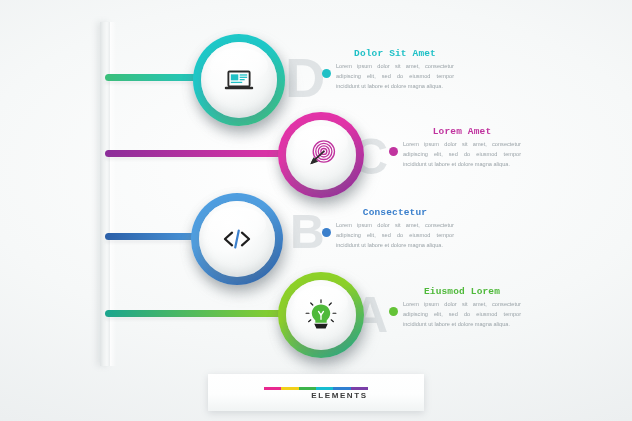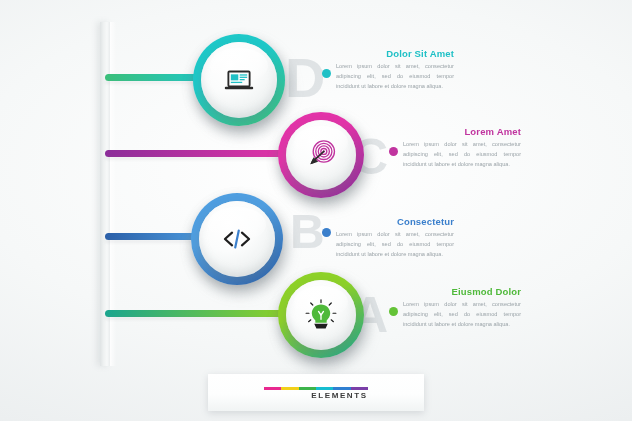--- a/index.html
+++ b/index.html
@@ -124,21 +124,21 @@
     font-weight: 700;
     margin-bottom: 3px;
     letter-spacing: 0.15px;
   }
   .txt-body {
     font-size: 5.6px;
     line-height: 1.75;
     color: #9aa3a8;
     text-align: justify;
   }
-  .txt.right-align .txt-title { text-align: right; }
+  .txt.right-align .txt-title { text-align: center; font-family: Liberation Mono, monospace; }
 
   
   #banner {
     position: absolute;
     left: 208px;
     top: 374px;
     width: 216px;
     height: 37px;
     background: linear-gradient(to bottom, #ffffff 0%, #fdfefe 55%, #f1f4f4 100%);
     box-shadow: 0 2px 7px rgba(110,120,126,0.22);
@@ -261,26 +261,26 @@
         <div class="txt-title" style="color: rgb(31, 192, 198);">Dolor Sit Amet</div>
         <div class="txt-body">Lorem ipsum dolor sit amet, consectetur adipiscing elit, sed do eiusmod tempor incididunt ut labore et dolore magna aliqua.</div>
       </div>
       <div class="txt right-align" style="left: 403px; top: 126px; width: 118px;">
         <div class="bullet" style="left: -14px; top: 21px; background: rgb(192, 52, 159);"></div>
         <div class="txt-title" style="color: rgb(192, 52, 159);">Lorem Amet</div>
         <div class="txt-body">Lorem ipsum dolor sit amet, consectetur adipiscing elit, sed do eiusmod tempor incididunt ut labore et dolore magna aliqua.</div>
       </div>
       <div class="txt right-align" style="left: 336px; top: 207px; width: 118px;">
         <div class="bullet" style="left: -14px; top: 21px; background: rgb(58, 127, 204);"></div>
-        <div class="txt-title" style="color: rgb(58, 127, 204); margin-top: 9px;">Consectetur</div>
+        <div class="txt-title" style="color: rgb(58, 127, 204);">Consectetur</div>
         <div class="txt-body">Lorem ipsum dolor sit amet, consectetur adipiscing elit, sed do eiusmod tempor incididunt ut labore et dolore magna aliqua.</div>
       </div>
       <div class="txt right-align" style="left: 403px; top: 286px; width: 118px;">
         <div class="bullet" style="left: -14px; top: 21px; background: rgb(100, 195, 55);"></div>
-        <div class="txt-title" style="color: rgb(79, 185, 58);">Eiusmod Dolor</div>
+        <div class="txt-title" style="color: rgb(79, 185, 58);">Eiusmod Lorem</div>
         <div class="txt-body">Lorem ipsum dolor sit amet, consectetur adipiscing elit, sed do eiusmod tempor incididunt ut labore et dolore magna aliqua.</div>
       </div>
     </div>
 
   <div id="banner">
     <div id="banner-bar">
         <span style="background: rgb(232, 40, 143);"></span>
         <span style="background: rgb(242, 208, 26);"></span>
         <span style="background: rgb(60, 180, 75);"></span>
         <span style="background: rgb(22, 189, 208);"></span>

